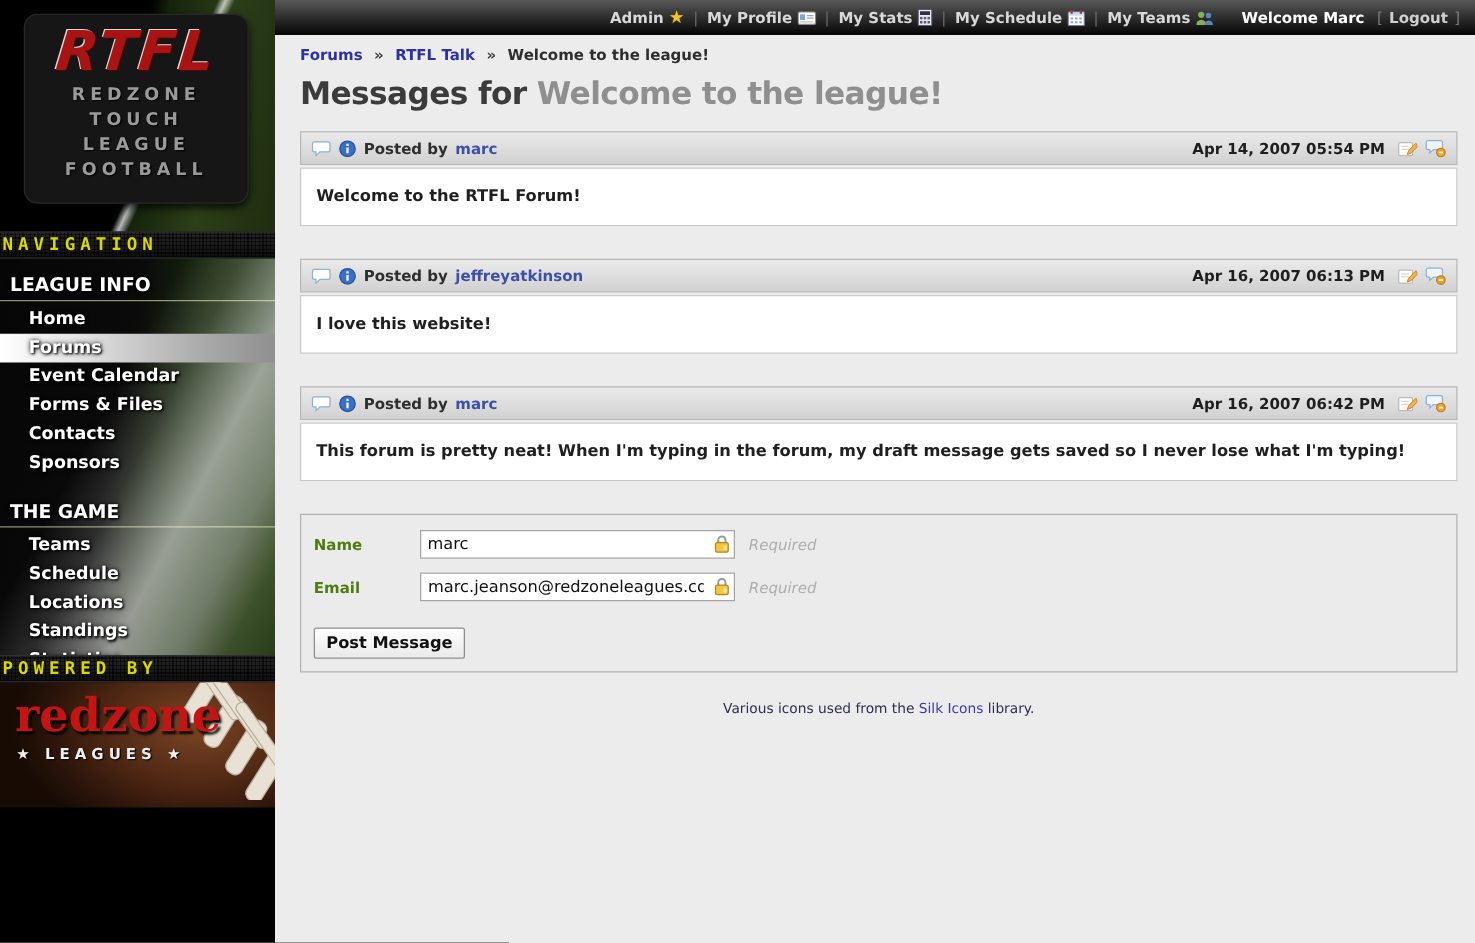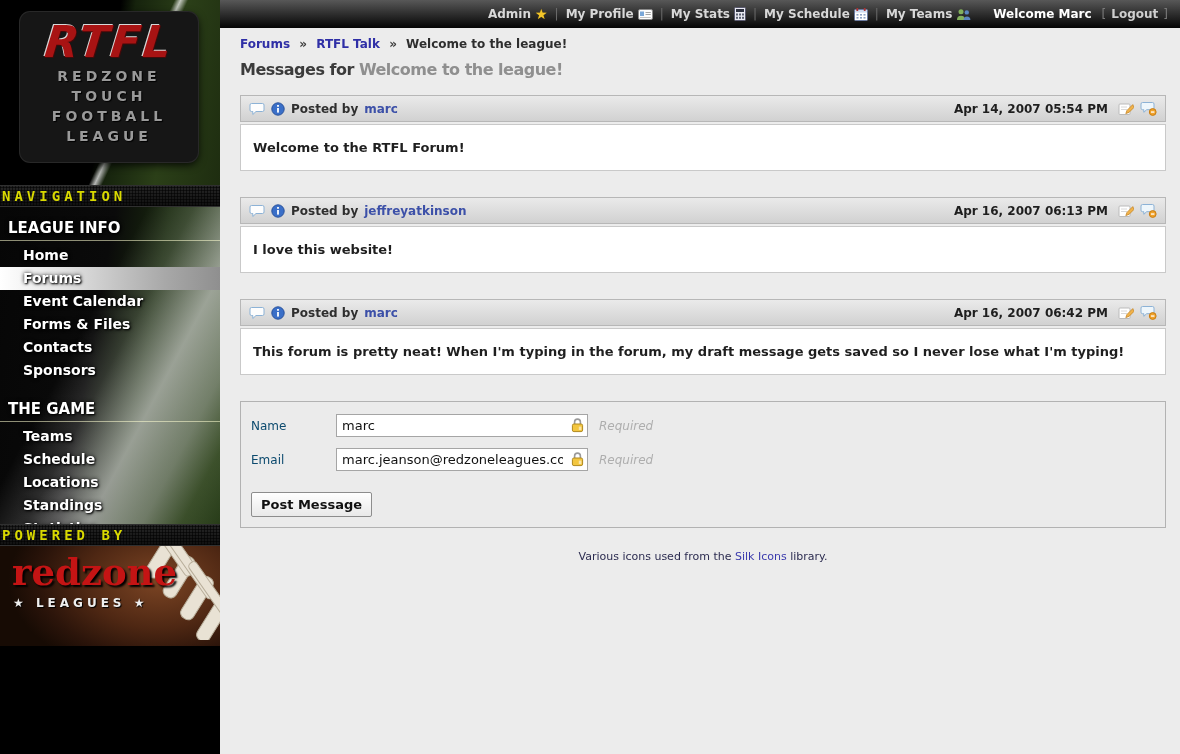--- a/index.html
+++ b/index.html
@@ -101,42 +101,42 @@
   .tb-welcome { color:#ffffff; margin-left:22px; margin-right:10px; }
   .tb-bracket { color:#7a7a7a; font-weight:normal; }
   .tb-logout { color:#cfcfcf; margin:0 5px; cursor:pointer; }
 
   .content { flex:1; background:#ececec; padding:9px 14px 0 20px; overflow:hidden; }
 
   .breadcrumb { font-size:12px; font-weight:bold; color:#2e2e2e; }
   .breadcrumb .crumb-link { color:#2f2fa6; cursor:pointer; text-decoration:none; }
   .crumb-sep { color:#3d3d3d; margin:0 5px; }
 
-  .page-title { font-size:16px; font-weight:bold; color:#3b3b3b; margin:9px 0 16px 0; letter-spacing:-0.5px; }
+  .page-title { font-size:25px; font-weight:bold; color:#3b3b3b; margin:9px 0 16px 0; letter-spacing:-0.5px; }
   .page-title .topic { color:#8f8f8f; }
 
   .message { margin-bottom:26px;font-weight:bold; }
   .msg-header {
     height:27px; border:1px solid #b7b7b7;
     background:linear-gradient(#eaeaea, #d1d1d1);
     display:flex; align-items:center; gap:6px; padding:0 8px;
     font-size:12px; color:#2e2e2e;
   }
   .msg-author { color:#3c50a8; cursor:pointer; }
   .msg-flex { flex:1; }
   .msg-time { color:#1e1e1e; margin-right:4px; }
   .icon-btn { display:flex; align-items:center; cursor:pointer; }
   .msg-body {
     margin-top:2px; background:#fff; border:1px solid #c9c9c9;
     padding:14px 12px; font-size:13px; color:#1f1f1f; line-height:17px;
   }
 
   .form-box { border:1px solid #b2b2b2; background:#ebebeb; padding:12px 10px 10px 10px; margin-top:3px; }
   .form-row { display:flex; align-items:center; margin-bottom:11px; }
-  .form-label { width:85px; flex:none; font-weight:normal; font-size:12px; color:#0c4a6e; }
+  .form-label { width:85px; flex:none; font-weight:bold; font-size:12px; color:#4d7c0f; }
   .input-wrap { position:relative; width:252px; flex:none; }
   .text-input {
     width:100%; height:23px; border:1px solid #a5a5a5; background:#fff;
     font-family:"DejaVu Sans","Liberation Sans",sans-serif; font-size:13px; color:#111;
     padding:2px 24px 2px 5px;
   }
   .lock-icon { position:absolute; right:4px; top:4px; pointer-events:none; }
   .required { font-style:italic; color:#aeaeae; font-size:12px; margin-left:11px; }
   .textarea {
     height:210px; background:#fafafa; border:1px solid #bdbdbd;
@@ -159,22 +159,22 @@
 <body>
 
 <div class="app">
 
   <div class="sidebar">
     <div class="logo-area">
       <div class="logo-box">
         <div class="logo-rtfl">RTFL</div>
         <div class="logo-line">REDZONE</div>
         <div class="logo-line">TOUCH</div>
+        <div class="logo-line">LEAGUE</div>
         <div class="logo-line">FOOTBALL</div>
-        <div class="logo-line">LEAGUE</div>
       </div>
     </div>
 
     <div class="marquee">NAVIGATION</div>
 
     <div class="nav-area">
       <div class="nav-section-title">LEAGUE INFO</div>
       <div class="nav-item">Home</div>
       <div class="nav-item selected">Forums</div>
       <div class="nav-item">Event Calendar</div>

